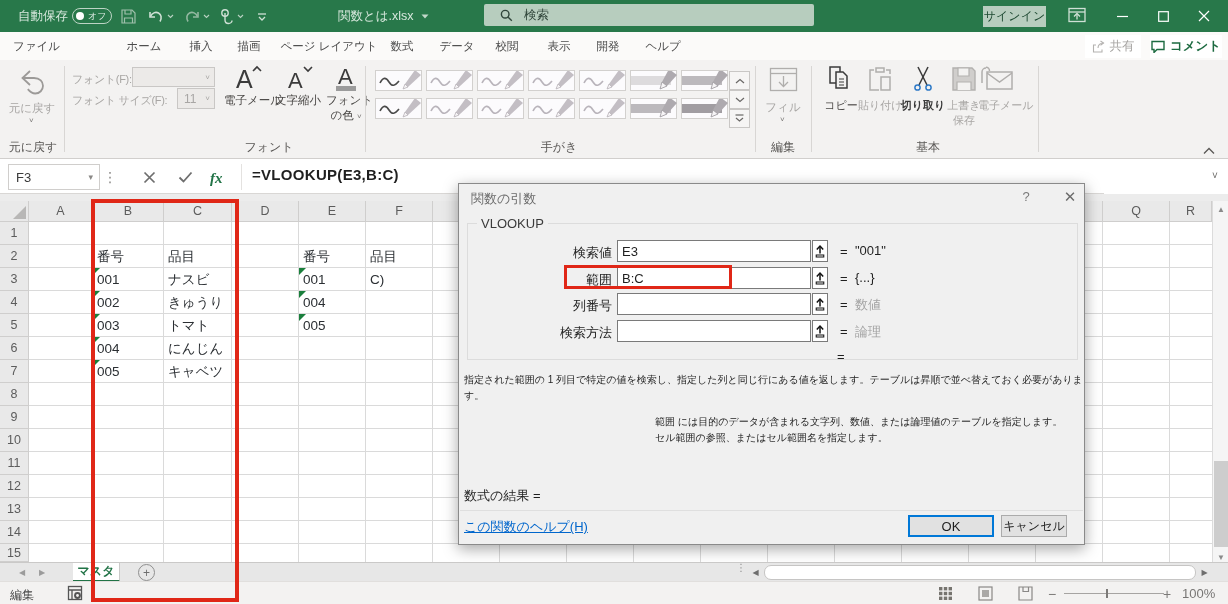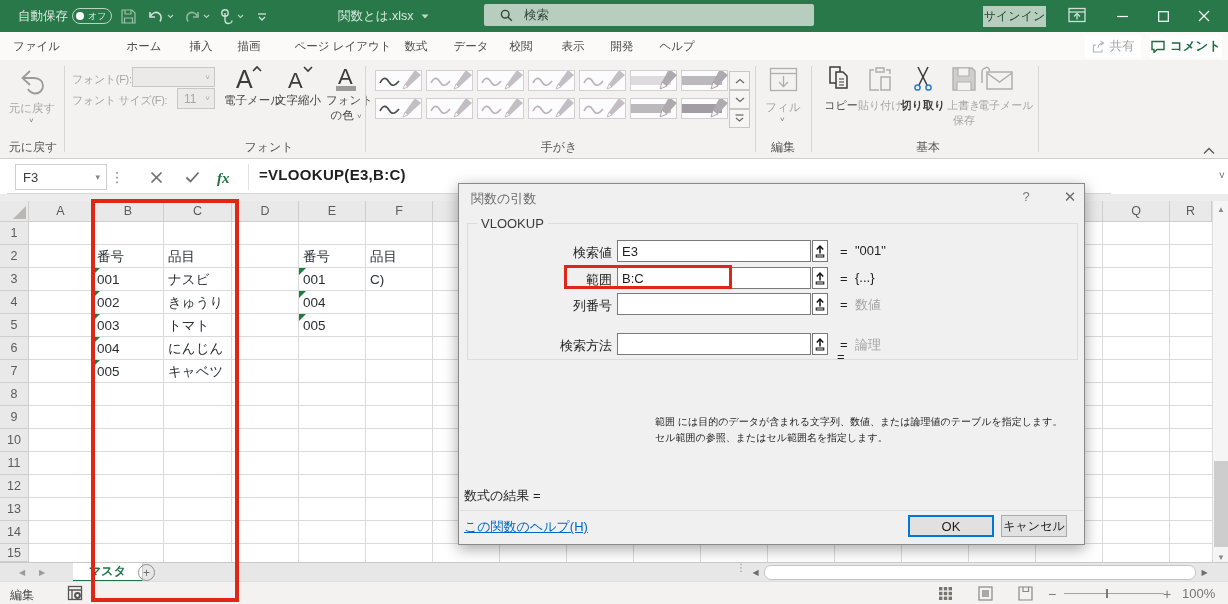--- a/index.html
+++ b/index.html
@@ -23,21 +23,21 @@
   .searchbox .s-text { font-size:12.5px; color:#30453a; }
   .signin { position:absolute; left:983px; top:6px; width:63px; height:21px; background:#b7cdbe; display:flex; align-items:center; justify-content:center; font-size:12px; color:#1d4931; }
   .ribbonopt { position:absolute; left:1068px; top:7px; width:20px; height:18px; }
   .winbtn { position:absolute; top:0; width:40px; height:32px; display:flex; align-items:center; justify-content:center; color:#fff; }
 
   
   .menubar { position:absolute; left:0; top:32px; width:1228px; height:28px; background:#fbfaf9; display:flex; align-items:stretch; }
   .menutabs { display:flex; list-style:none; align-items:stretch; padding-left:13px; }
   .menutabs li:nth-child(1){margin-right:16px} .menutabs li:nth-child(2){margin-right:15px}
   .menutabs li:nth-child(3){margin-right:28px} .menutabs li:nth-child(4){margin-right:25px}
-  .menutabs li:nth-child(5){margin-right:34px} .menutabs li:nth-child(6){margin-right:13px}
+  .menutabs li:nth-child(5){margin-right:20px} .menutabs li:nth-child(6){margin-right:13px}
   .menutabs li:nth-child(7){margin-right:26px} .menutabs li:nth-child(8){margin-right:21px}
   .menutabs li:nth-child(9){margin-right:29px} .menutabs li:nth-child(10){margin-right:26px}
   .menutabs li:nth-child(11){margin-right:26px}
   .menutabs li { display:flex; align-items:center; margin-right:25px; font-size:11.5px; color:#4b4b4b; position:relative; white-space:nowrap; }
   .menutabs li.active { font-weight:normal; color:#333;margin-top:44px; }
   .menutabs li.active::after { content:""; position:absolute; left:-4px; right:-4px; bottom:3px; height:3px; background:#217346; }
   .mbtn { position:absolute; top:3px; height:23px; background:#fff; display:flex; align-items:center; justify-content:center; gap:5px; font-size:12.5px; }
   .mbtn.share { left:1085px; width:56px; color:#a6a4a2; }
   .mbtn.comment { left:1150px; width:72px; color:#1d6b41; font-weight:bold; }
 
@@ -48,21 +48,21 @@
   .rlabel { font-size:11.5px; color:#494745; white-space:nowrap; } [data-name='ribbon-group-basic'] .rlabel { font-size:11px; }
   .rlabel.dim, .dim { color:#a8a6a4; } .flabel { font-size:11px; letter-spacing:-0.3px;text-align:right; }
   .rchev { font-size:8px; color:#7a7876; }
   .combo { position:absolute; background:#eceae8; border:1px solid #c9c7c5; display:flex; align-items:center; }
   .combo .cv { color:#a8a6a4; font-size:12px; padding-left:6px; flex:1; }
   .combo .cc { color:#a8a6a4; font-size:8px; padding-right:4px; }
   .pen-thumb { position:absolute; width:47px; height:21px; background:#fcfbfd; border:1px solid #d2d0ce; }
   .gbtn { position:absolute; left:364px; width:21px; height:19px; background:#f6f5f4; border:1px solid #c9c7c5; display:flex; align-items:center; justify-content:center; color:#6a6866; font-size:8px; }
 
   
-  .fbar { position:absolute; left:0; top:160px; width:1104px; height:34px; background:#fff; border-bottom:1px solid #d9d7d5;margin-left:7px; }
+  .fbar { position:absolute; left:0; top:160px; width:1104px; height:34px; background:#fff; border-bottom:1px solid #d9d7d5; }
   .fstrip { position:absolute; left:0; top:194px; width:1228px; height:7px; background:#ececec; }
   .namebox { position:absolute; left:8px; top:4px; width:92px; height:26px; background:#fff; border:1px solid #d0cecc; display:flex; align-items:center; }
   .namebox .nb-text { padding-left:7px; font-size:13px; color:#3b3b3b; flex:1; }
   .namebox .nb-caret { color:#8a8886; font-size:9px; padding-right:6px; }
   .fdots { position:absolute; left:103px; top:7px; width:10px; height:20px; color:#8a8886; font-size:14px; line-height:20px; text-align:center; }
   .fbtn { position:absolute; top:4px; height:26px; width:30px; display:flex; align-items:center; justify-content:center; }
   .fsep { position:absolute; left:241px; top:4px; width:1px; height:26px; background:#e4e2e0; }
   .ftext { position:absolute; left:252px; top:6px; font-size:15px; font-weight:bold; color:#1f1f1f; letter-spacing:0.3px; }
   .fchev { position:absolute; left:1212px; top:10px; color:#6a6866; font-size:10px; }
 </style>
@@ -108,21 +108,21 @@
   .dlg-ok { position:absolute; left:449px; top:331px; width:86px; height:22px; background:#e1e1e1; border:2px solid #0078d7; font-size:13px; color:#1f1f1f; display:flex; align-items:center; justify-content:center; }
   .dlg-cancel { position:absolute; left:542px; top:331px; width:66px; height:22px; background:#e1e1e1; border:1px solid #ababab; white-space:nowrap; font-size:12px; color:#1f1f1f; display:flex; align-items:center; justify-content:center; }
 
   
   .hl-red { position:absolute; border:4px solid #e02717; z-index:50; pointer-events:none; }
   .hl-red2 { position:absolute; border:3px solid #e02717; z-index:50; pointer-events:none; }
 
   
   .tabbar { position:absolute; left:0; top:562px; width:1228px; height:19px; background:#e7e7e7; border-top:1px solid #cac9c8; }
   .tb-nav { position:absolute; top:0; height:19px; display:flex; align-items:center; justify-content:center; width:22px; color:#9b9b9b; font-size:8px; }
-  .sheettab { position:absolute; left:73px; top:0; width:70px; height:19px; background:#fff; border-right:1px solid #cac9c8; border-bottom:2px solid #217346; display:flex; align-items:center; justify-content:center; font-size:12px; color:#217346; font-weight:bold; }
+  .sheettab { position:absolute; left:73px; top:0; width:47px; height:19px; background:#fff; border-right:1px solid #cac9c8; border-bottom:2px solid #217346; display:flex; align-items:center; justify-content:center; font-size:12px; color:#217346; font-weight:bold; }
   .addsheet { position:absolute; left:138px; top:1px; width:17px; height:17px; border:1px solid #8f8f8f; border-radius:50%; color:#6e6e6e; display:flex; align-items:center; justify-content:center; font-size:12px; }
   .tb-dots { position:absolute; left:736px; top:2px; color:#8f8f8f; font-size:10px; line-height:5px; width:6px; text-align:center; }
   .hs-arrow { position:absolute; top:2px; width:15px; height:15px; background:#e7e7e7; display:flex; align-items:center; justify-content:center; color:#6e6e6e; font-size:8px; }
   .hs-track { position:absolute; left:764px; top:2px; width:432px; height:15px; background:#fff; border:1px solid #c6c5c4; border-radius:7px; }
 
   
   .statusbar { position:absolute; left:0; top:581px; width:1228px; height:23px; background:#f3f2f1; border-top:1px solid #e1dfdd; font-size:12px; color:#494949; }
   .sb-mode { position:absolute; left:10px; top:5px; }
   .sb-access { position:absolute; left:67px; top:3px; width:17px; height:17px; }
   .viewicon { position:absolute; top:4px; width:15px; height:15px; }
@@ -715,35 +715,36 @@
         <span class="f-btn" data-name="collapse-dialog-icon">
           <svg width="10" height="14" viewBox="0 0 10 14">
             <path d="M5 2.5v7" stroke="#111" stroke-width="1.5" fill="none"></path>
             <path d="M1.8 5.5L5 2l3.2 3.5" fill="none" stroke="#111" stroke-width="1.5"></path>
             <rect x="1.2" y="11" width="7.6" height="2" fill="none" stroke="#111" stroke-width="1"></rect>
           </svg>
         </span>
         <span class="f-eq" data-name="field-equals">=</span>
         <span class="f-res muted" data-name="field-result">数値</span>
       </div>
-      <div class="fieldrow" data-name="dialog-field-検索方法" style="top: 149px; text-align: center;">
+      <div class="fieldrow" data-name="dialog-field-検索方法" style="top: 136px; text-align: center;">
         <span class="f-label" data-name="field-label">検索方法</span>
         <span class="f-input" data-name="field-input"></span>
         <span class="f-btn" data-name="collapse-dialog-icon">
           <svg width="10" height="14" viewBox="0 0 10 14">
             <path d="M5 2.5v7" stroke="#111" stroke-width="1.5" fill="none"></path>
             <path d="M1.8 5.5L5 2l3.2 3.5" fill="none" stroke="#111" stroke-width="1.5"></path>
             <rect x="1.2" y="11" width="7.6" height="2" fill="none" stroke="#111" stroke-width="1"></rect>
           </svg>
         </span>
         <span class="f-eq" data-name="field-equals">=</span>
         <span class="f-res muted" data-name="field-result">論理</span>
       </div>
     </div>
   <div class="dlg-eq2" data-name="dialog-equals-sign">=</div>
+  <div class="dlg-desc" data-name="dialog-description">指定された範囲の 1 列目で特定の値を検索し、指定した列と同じ行にある値を返します。テーブルは昇順で並べ替えておく必要があります。</div>
   <div class="dlg-paramhelp" data-name="dialog-param-help">範囲  には目的のデータが含まれる文字列、数値、または論理値のテーブルを指定します。セル範囲の参照、またはセル範囲名を指定します。</div>
   <div class="dlg-result" data-name="formula-result-label">数式の結果 =</div>
   <div class="dlg-hr" data-name="dialog-divider"></div>
   <a class="dlg-link" data-name="function-help-link">この関数のヘルプ(H)</a>
   <div class="dlg-ok" data-name="ok-button">OK</div>
   <div class="dlg-cancel" data-name="cancel-button">キャンセル</div>
 </section>
 
 <div class="hl-red" style="left:91px;top:199px;width:148px;height:403px" data-name="highlight-box-columns-bc"></div>
 <div class="hl-red2" style="left:564px;top:265px;width:168px;height:24px" data-name="highlight-box-range-field"></div>

